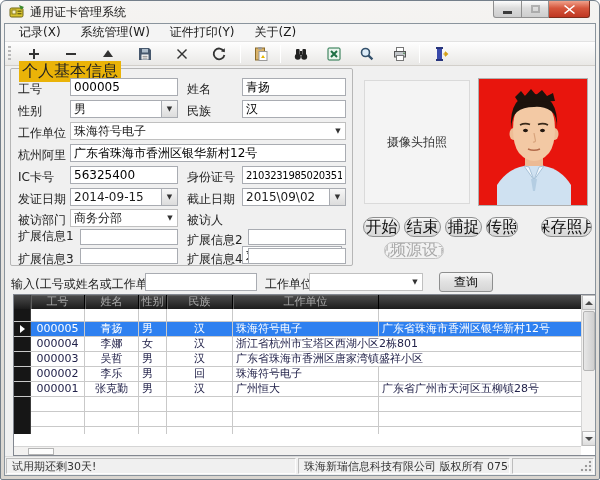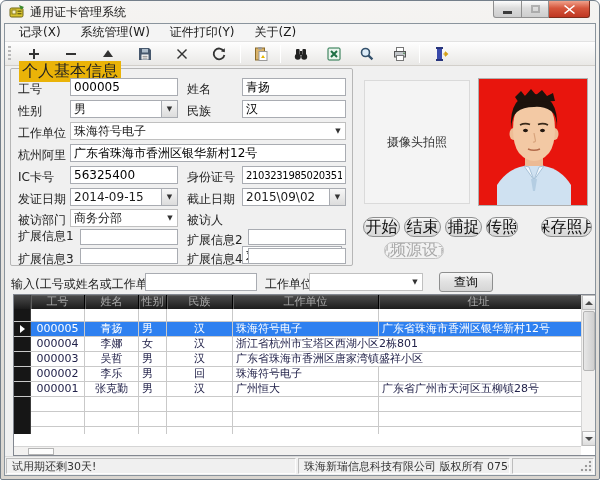--- a/index.html
+++ b/index.html
@@ -305,21 +305,20 @@
     <button class="qbtn" style="left:434px;top:248px;width:54px">查询</button>
 
     <div class="grid" style="top:270px;height:162px">
       <div class="grow hrow">
         <div class="selcell"></div>
         <div class="gcell c0">工号</div>
         <div class="gcell c1">姓名</div>
         <div class="gcell c2" style="text-align:center;padding-left:0">性别</div>
         <div class="gcell c3">民族</div>
         <div class="gcell c4" style="text-align:center;padding-left:0">工作单位</div>
-        <div class="gcell c5" style="text-align:center;padding-left:0">住址</div>
       </div>
       <div class="grow frow">
         <div class="selcell"></div>
         <div class="gcell c0"></div>
           <div class="gcell c1"></div>
         <div class="gcell c2"></div>
           <div class="gcell c3"></div>
         <div class="gcell c4"></div>
           <div class="gcell c5"></div>
       </div>

